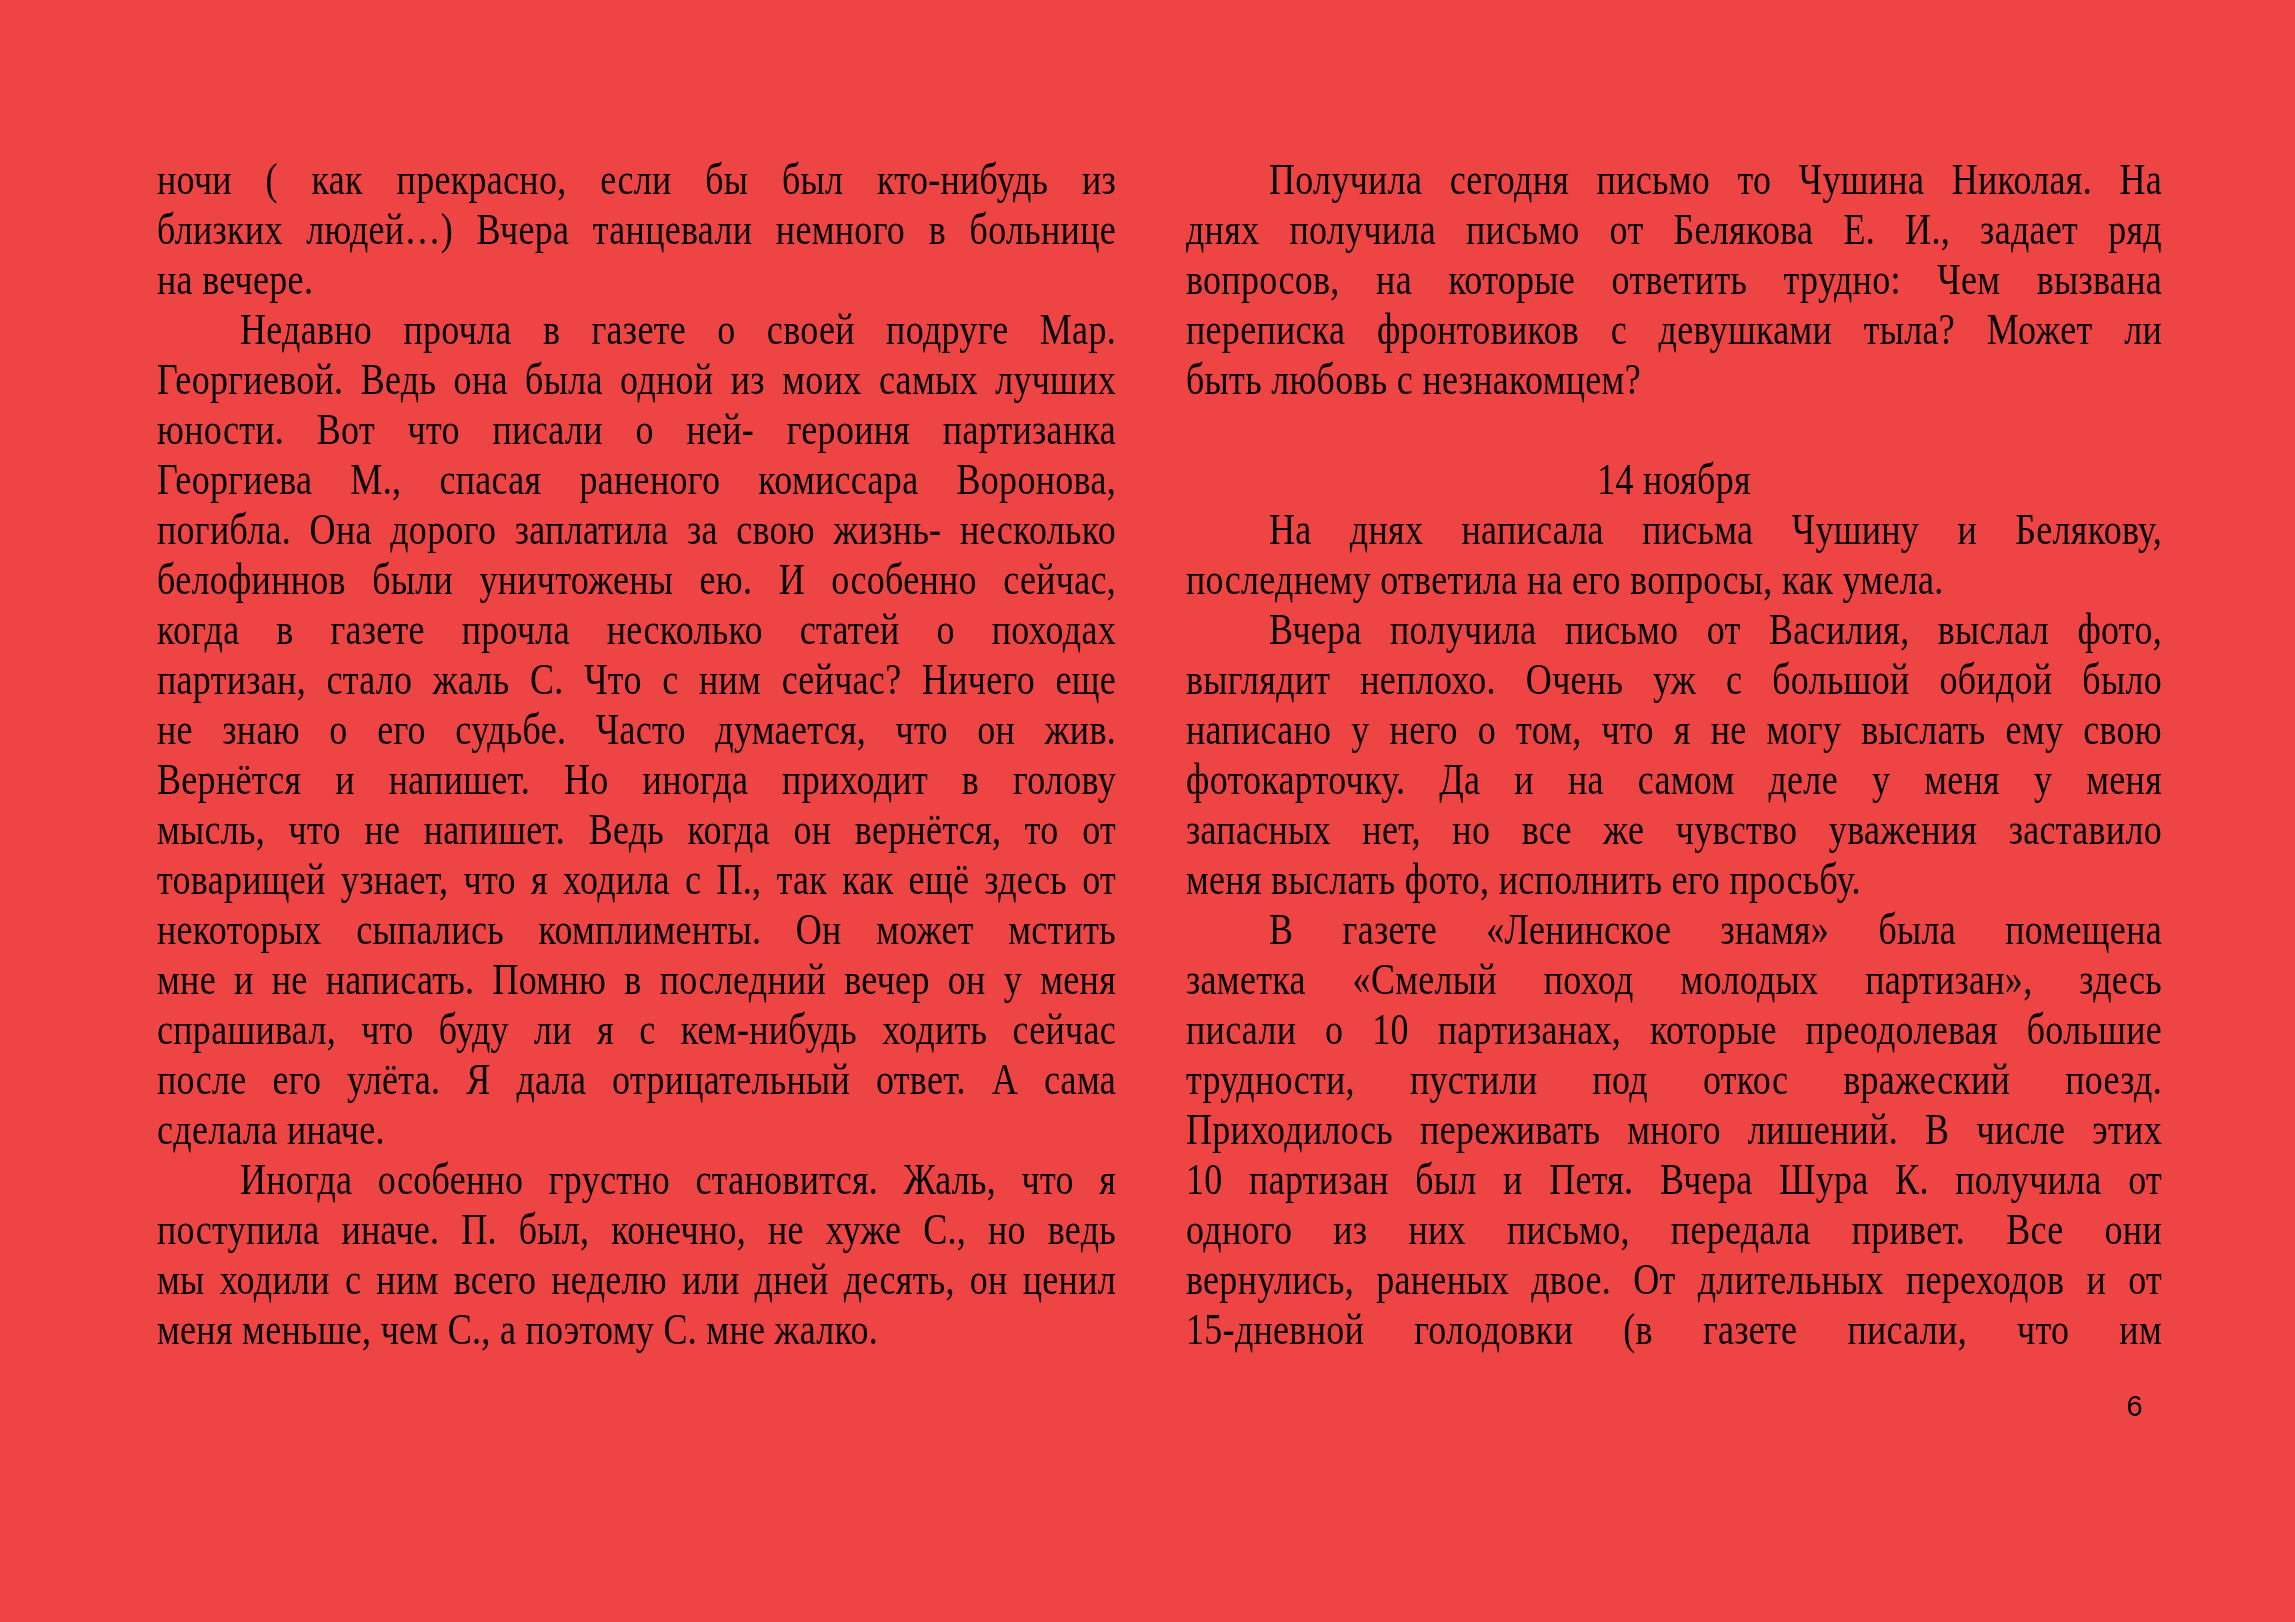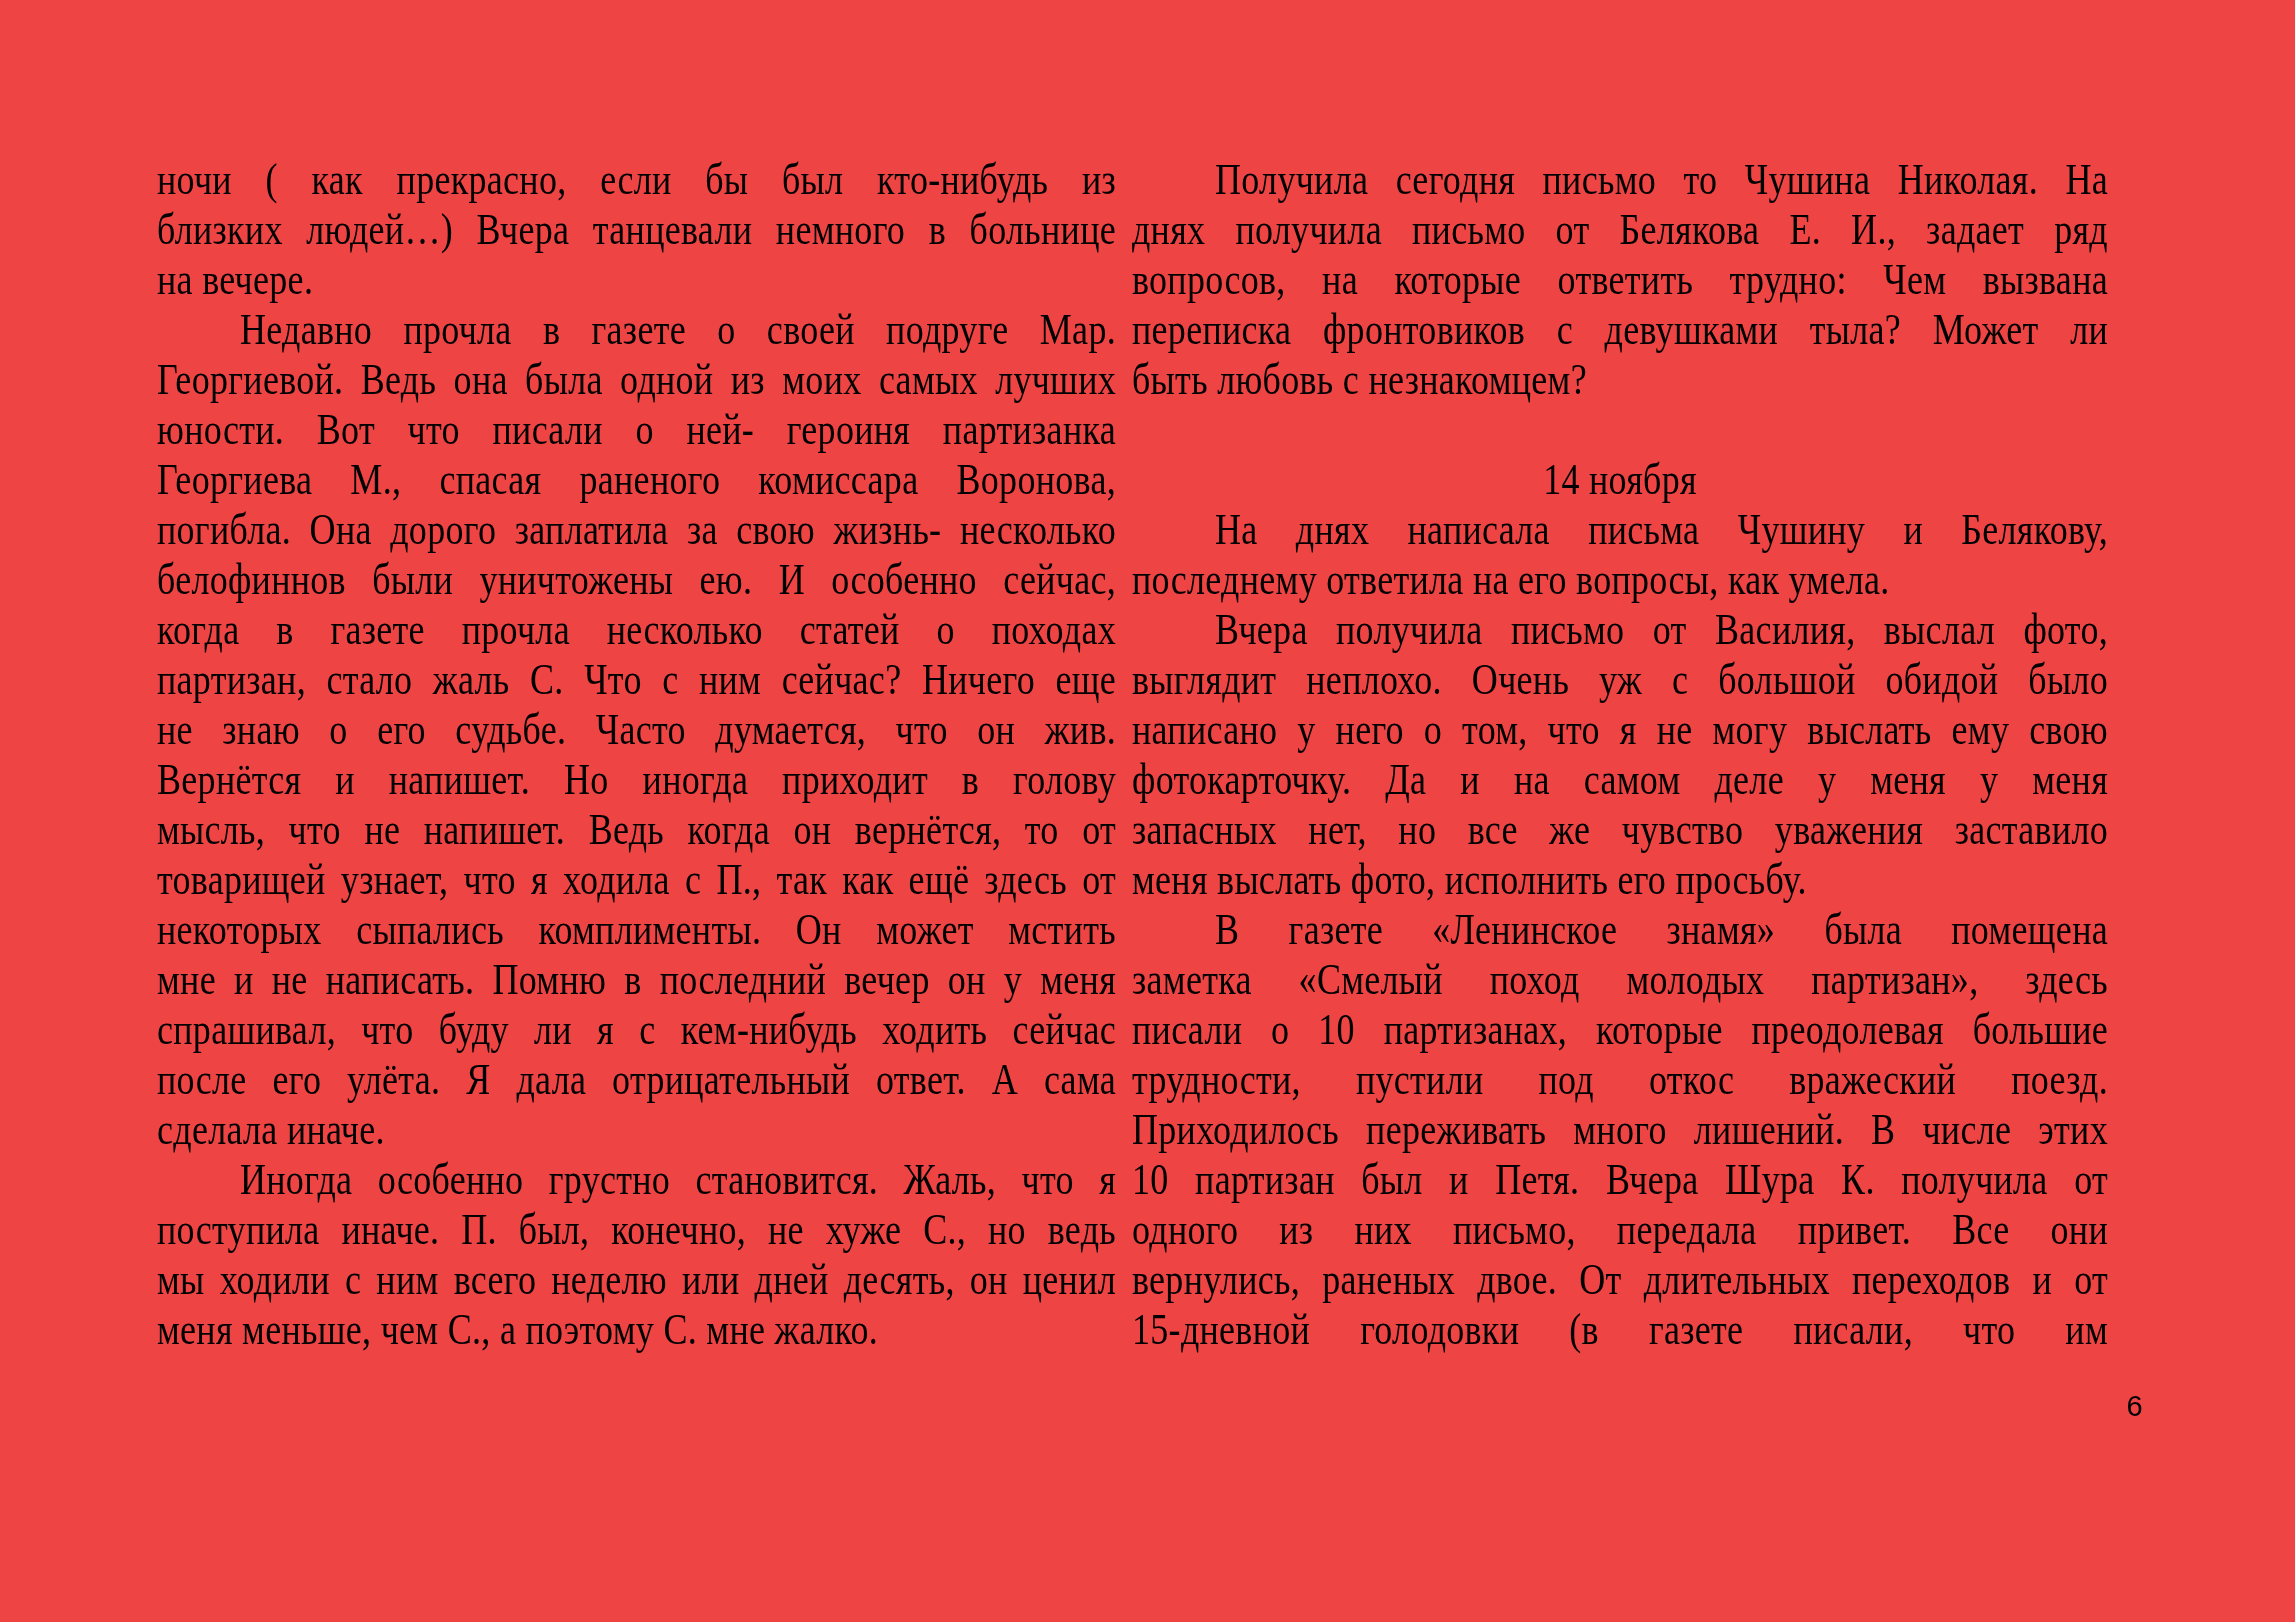--- a/index.html
+++ b/index.html
@@ -15,21 +15,21 @@
     color: #000000;
     font-family: "Liberation Serif", serif;
     overflow: hidden;
     padding-left: 44px;
   }
   .column {
     position: absolute;
     top: 154px;
   }
   .col-left  { left: 157px;  width: 959px; }
-  .col-right { left: 1132px; width: 976px; }
+  .col-right { left: 1186px; width: 976px; }
   .line {
     height: 50px;
     line-height: 50px;
     font-size: 36px;
     overflow: hidden;
     transform: scaleY(1.22);
     transform-origin: 50% 50%;
     letter-spacing: 0.3px;
   }
   .line.justify { text-align: justify; text-align-last: justify; }

